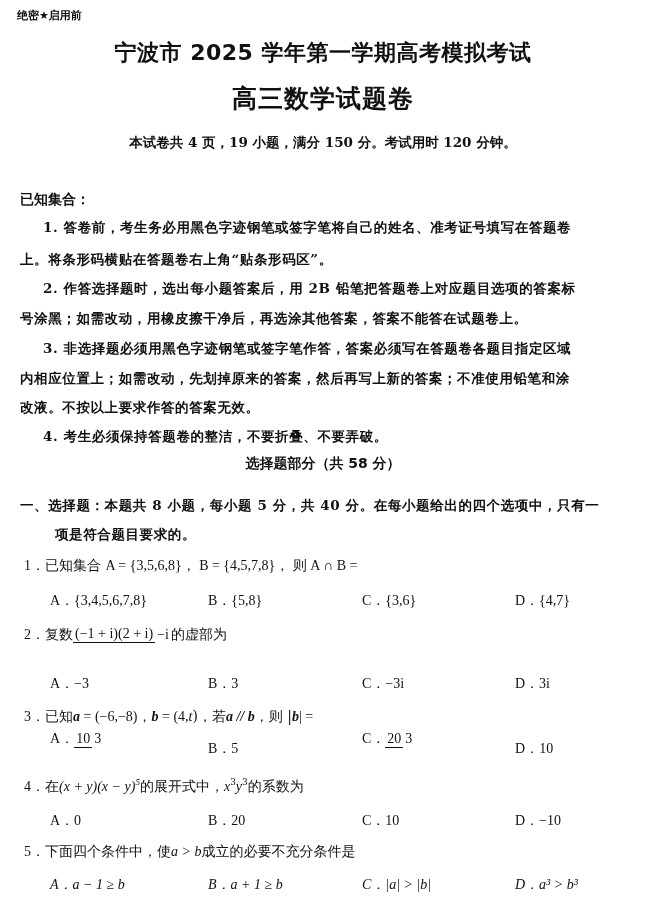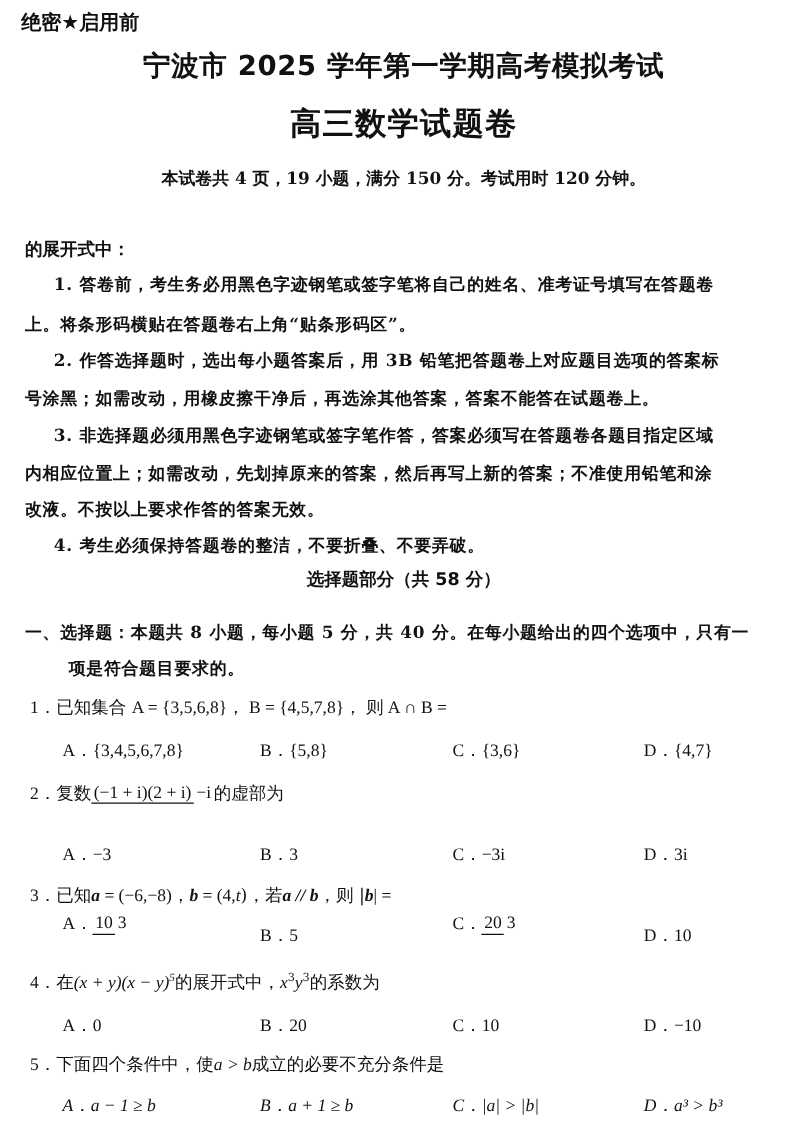--- a/index.html
+++ b/index.html
@@ -2,21 +2,21 @@
 <html><head>
 <meta charset="utf-8">
 <style>
   html, body { margin: 0; padding: 0; background: #ffffff; }
   body {
     width: 646px; height: 905px; position: relative; overflow: hidden;
     font-family: "DejaVu Serif", "Liberation Serif", serif;
     color: #111;
   }
   .abs { position: absolute; white-space: nowrap; }
-  .secret { left: 17px; top: 8px; font-size: 16px; font-weight: bold; font-family: "DejaVu Sans", sans-serif; }
+  .secret { left: 17px; top: 8px; font-size: 11px; font-weight: bold; font-family: "DejaVu Sans", sans-serif; }
   .title1 { left: 0; width: 646px; text-align: center; top: 38px; font-size: 22px; font-weight: bold; font-family: "DejaVu Sans", sans-serif; letter-spacing: 0.5px; }
   .title2 { left: 0; width: 646px; text-align: center; top: 82px; font-size: 25px; font-weight: bold; font-family: Liberation Sans, sans-serif; letter-spacing: 1px; }
   .subtitle { left: 0; width: 646px; text-align: center; top: 134px; font-size: 13.5px; font-weight: bold; }
   .notes-h { left: 20px; top: 191px; font-size: 14px; font-weight: bold; font-family: "DejaVu Sans", sans-serif; }
   .np { font-size: 13.5px; font-weight: bold; letter-spacing: 0.6px; }
   .sec-title { left: 0; width: 646px; text-align: center; top: 455px; font-size: 14px; font-weight: bold; font-family: "DejaVu Sans", sans-serif; }
   .q { font-size: 14px; }
   .q .num { font-family: "Liberation Serif", serif; }
   .opt { font-size: 14px; font-family: "Liberation Serif", serif; }
   i.m { font-family: "Liberation Serif", serif; font-style: italic; }
@@ -27,24 +27,24 @@
   sup { font-size: 9px; }
 </style>
 </head>
 <body>
 
 <div class="abs secret">绝密★启用前</div>
 <div class="abs title1">宁波市 2025 学年第一学期高考模拟考试</div>
 <div class="abs title2">高三数学试题卷</div>
 <div class="abs subtitle">本试卷共 4 页，19 小题，满分 150 分。考试用时 120 分钟。</div>
 
-<div class="abs notes-h">的展开式中：</div>
+<div class="abs notes-h">已知集合：</div>
 <div class="abs np" style="left:43px; top:219px;">1. 答卷前，考生务必用黑色字迹钢笔或签字笔将自己的姓名、准考证号填写在答题卷</div>
 <div class="abs np" style="left:20px; top:251px;">上。将条形码横贴在答题卷右上角“贴条形码区”。</div>
-<div class="abs np" style="left:43px; top:280px;">2. 作答选择题时，选出每小题答案后，用 3B 铅笔把答题卷上对应题目选项的答案标</div>
+<div class="abs np" style="left:43px; top:280px;">2. 作答选择题时，选出每小题答案后，用 2B 铅笔把答题卷上对应题目选项的答案标</div>
 <div class="abs np" style="left:20px; top:310px;">号涂黑；如需改动，用橡皮擦干净后，再选涂其他答案，答案不能答在试题卷上。</div>
 <div class="abs np" style="left:43px; top:340px;">3. 非选择题必须用黑色字迹钢笔或签字笔作答，答案必须写在答题卷各题目指定区域</div>
 <div class="abs np" style="left:20px; top:370px;">内相应位置上；如需改动，先划掉原来的答案，然后再写上新的答案；不准使用铅笔和涂</div>
 <div class="abs np" style="left:20px; top:399px;">改液。不按以上要求作答的答案无效。</div>
 <div class="abs np" style="left:43px; top:428px;">4. 考生必须保持答题卷的整洁，不要折叠、不要弄破。</div>
 
 <div class="abs sec-title">选择题部分（共 58 分）</div>
 <div class="abs np" style="left:20px; top:497px;">
   <span style="font-family:'DejaVu Sans',sans-serif;">一、选择题：</span><span>本题共 8 小题，每小题 5 分，共 40 分。在每小题给出的四个选项中，只有一</span>
 </div>

